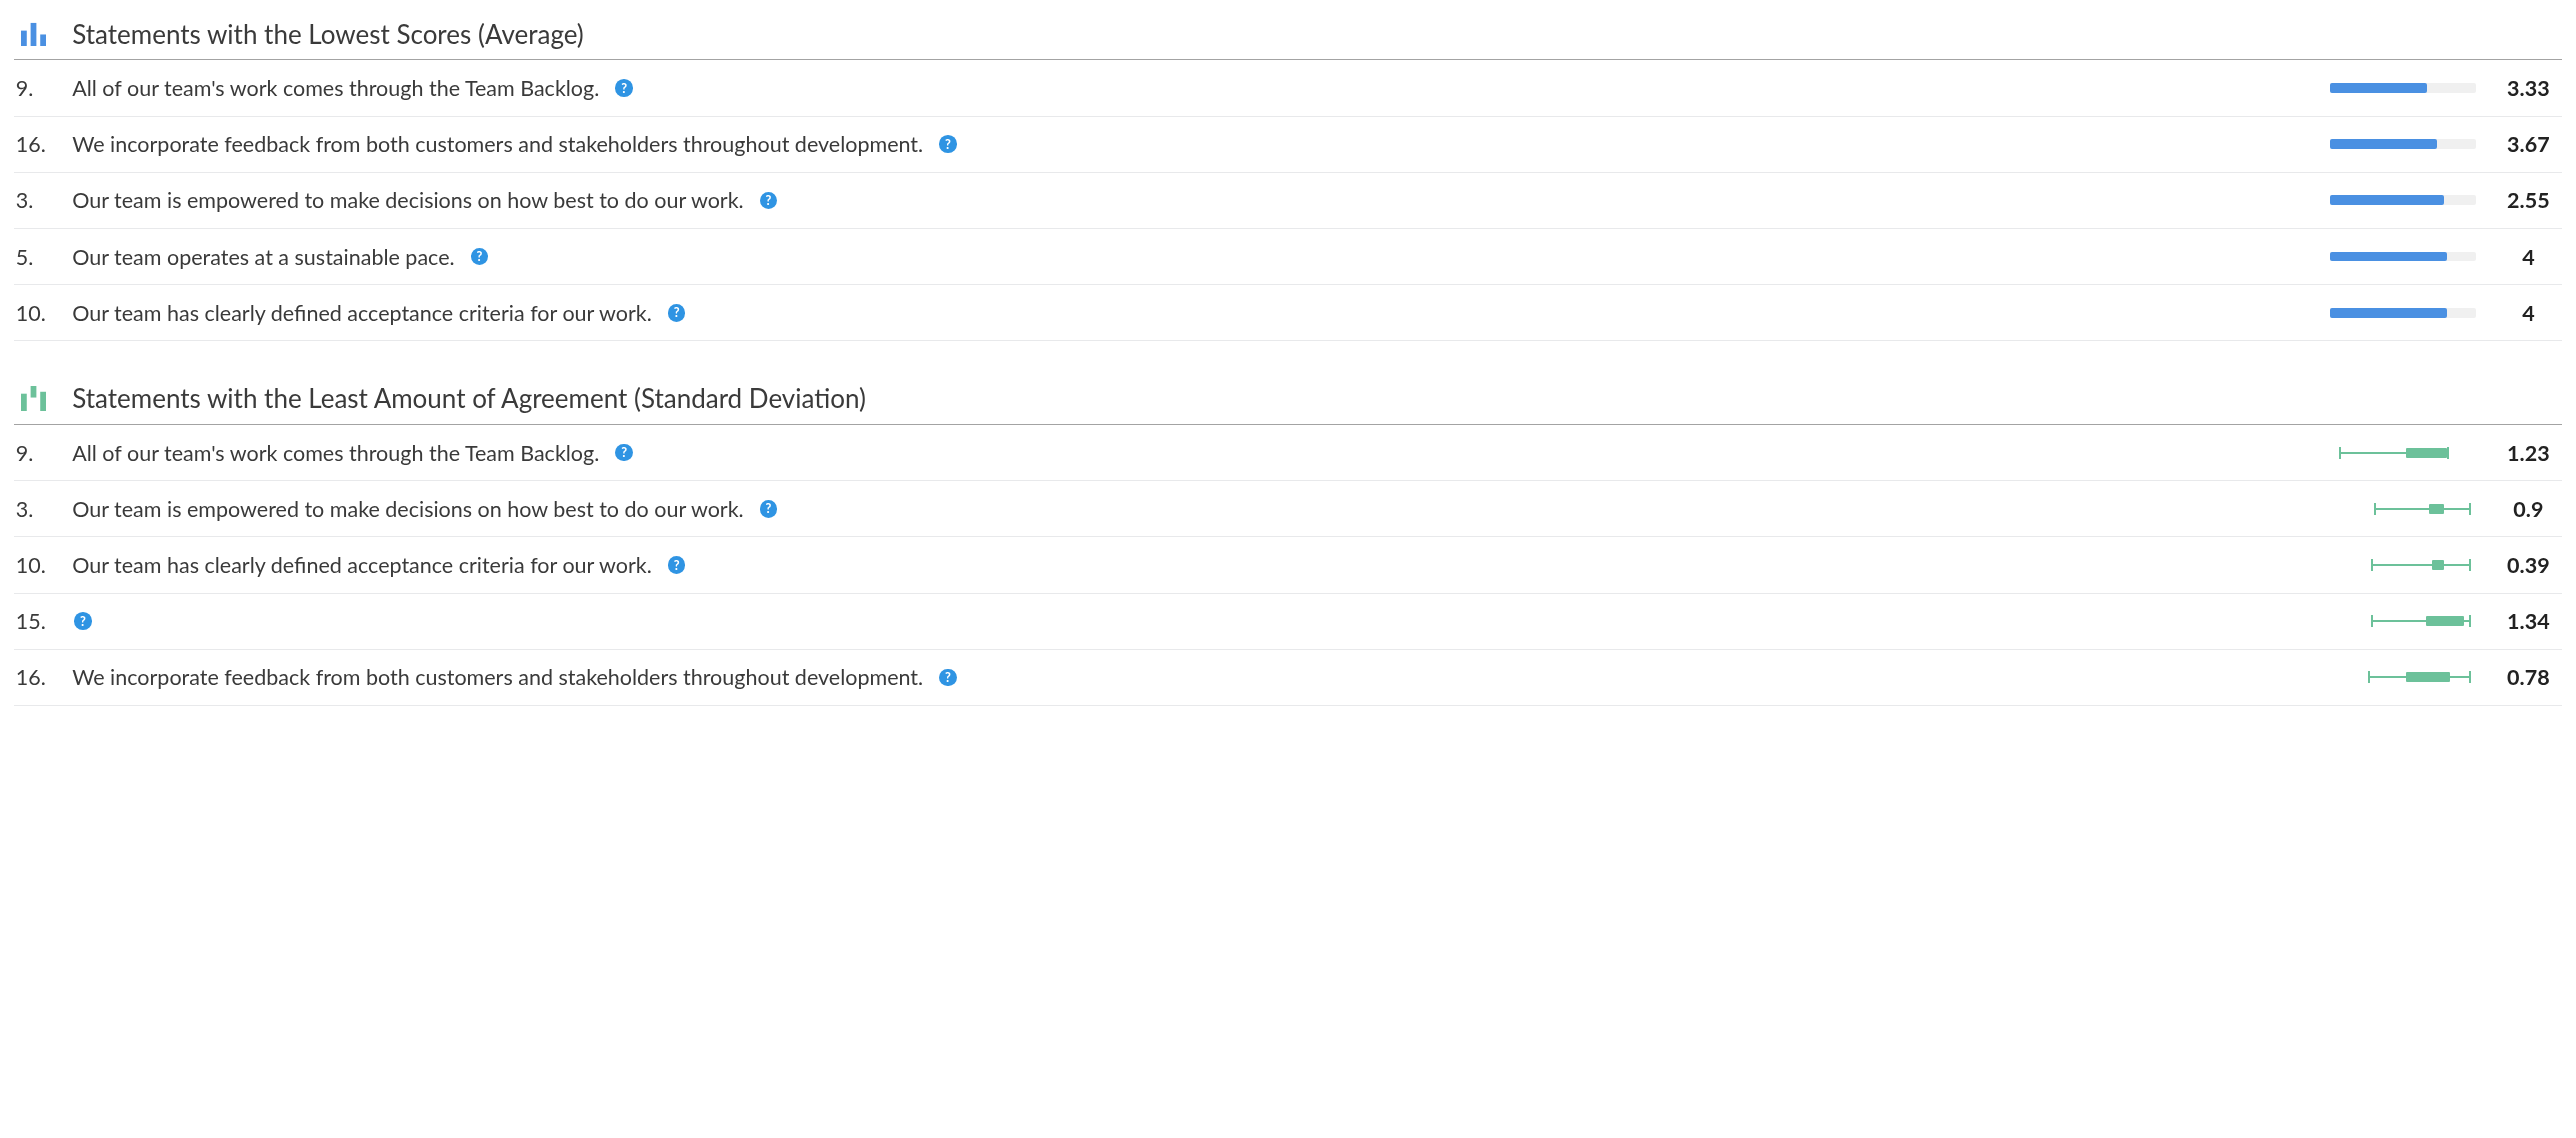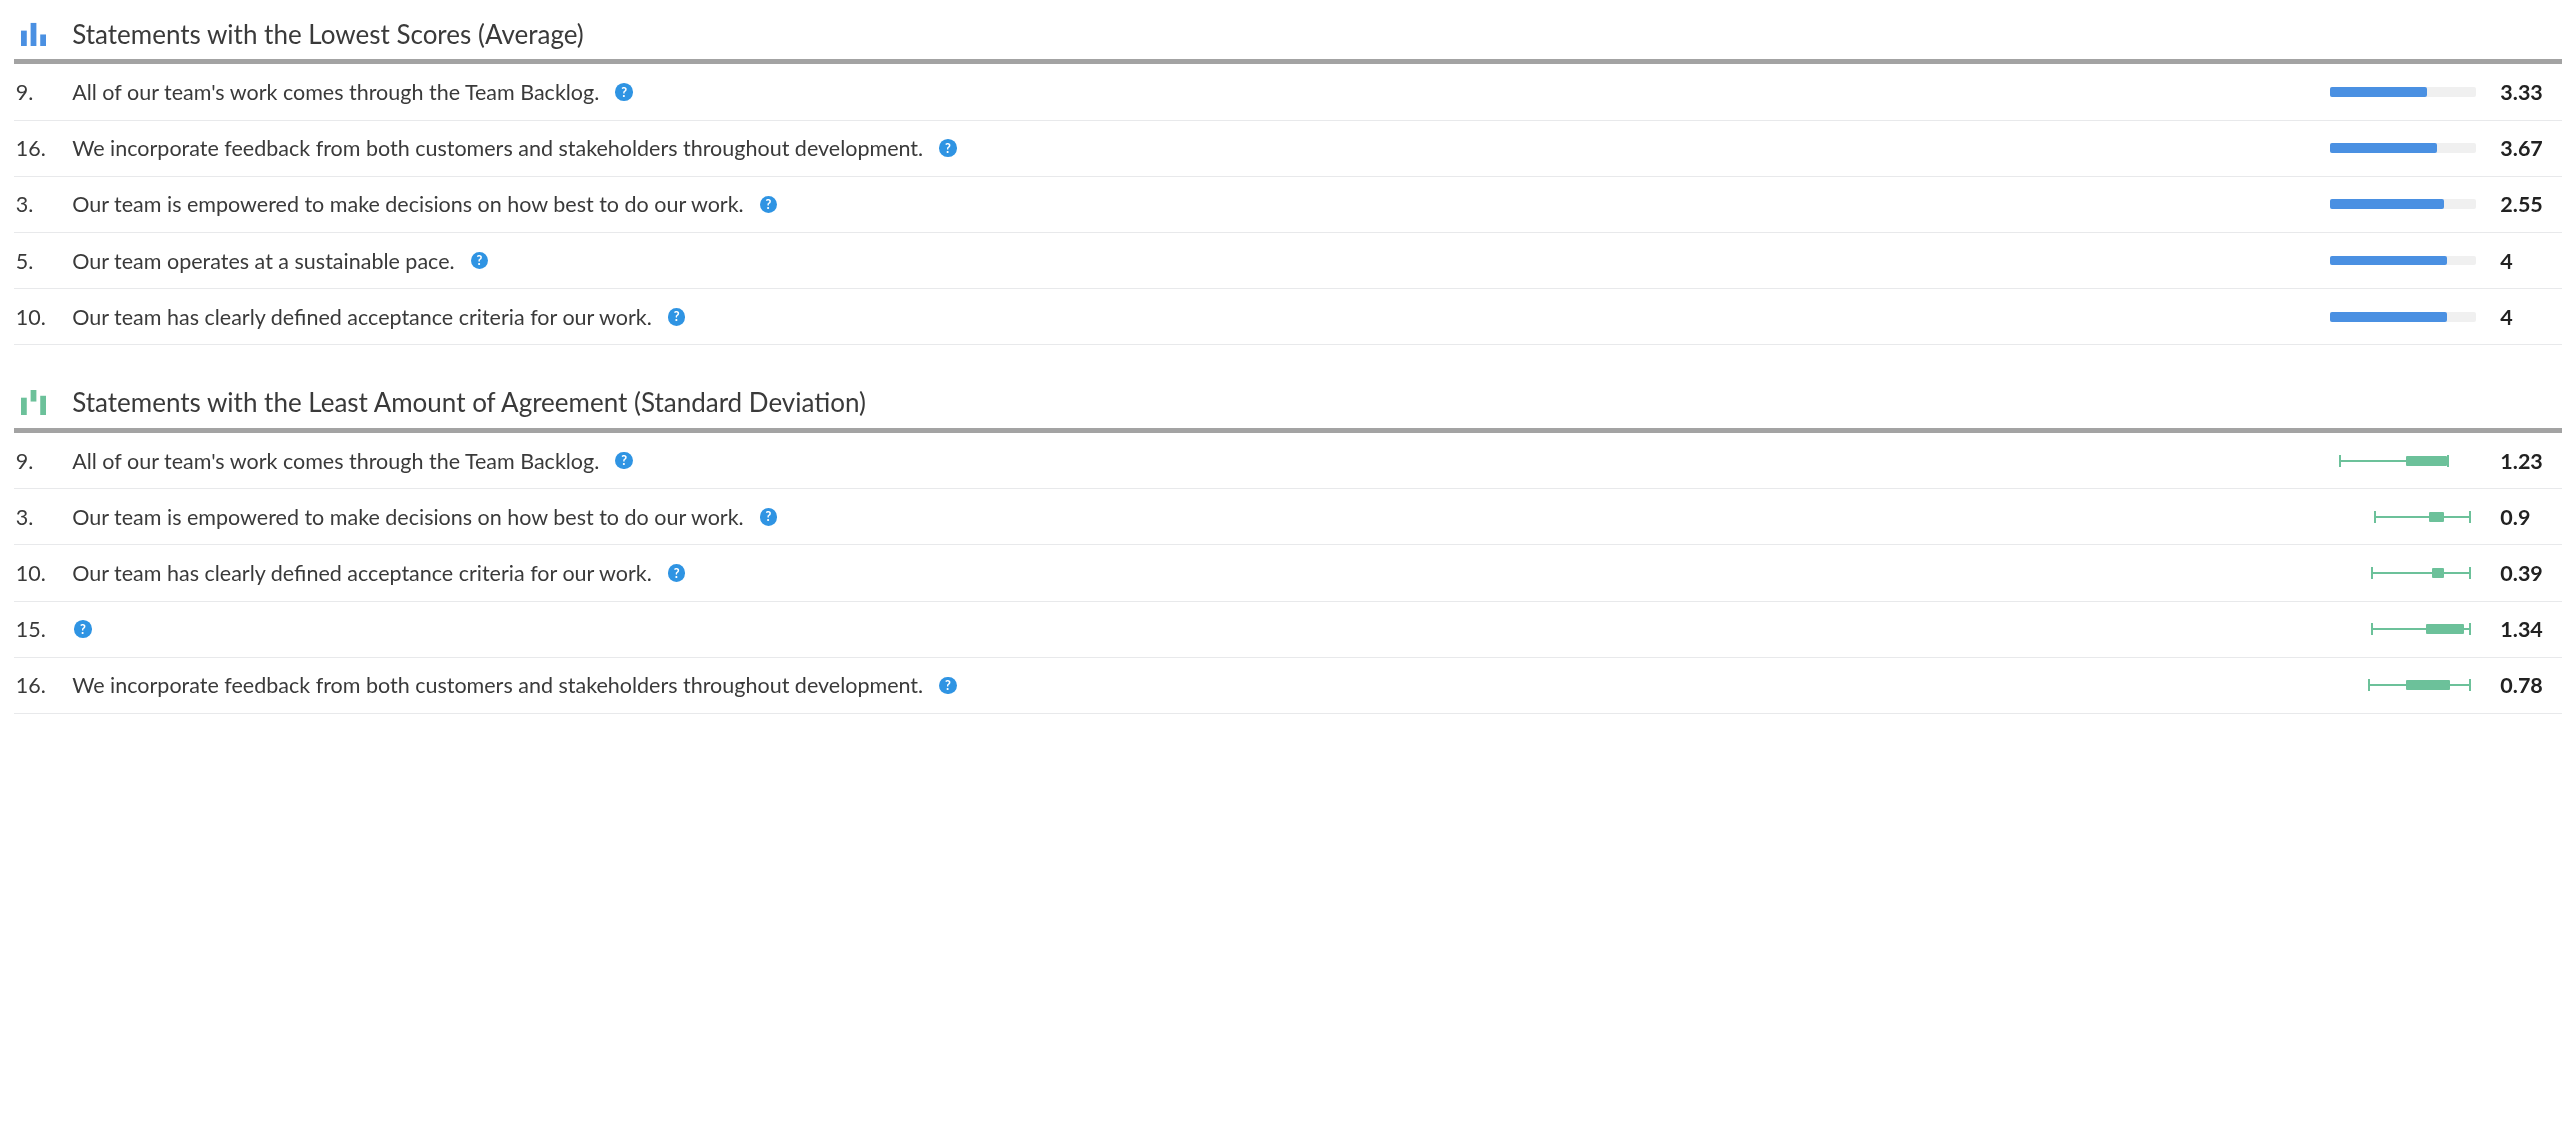--- a/index.html
+++ b/index.html
@@ -10,21 +10,21 @@
     color: #333;
     background: #fff;
     font-size: 21.5px;
   }
   .section { margin-bottom: 35px; }
   .section-header {
     display: flex;
     align-items: center;
     gap: 19.5px;
     padding: 5.9px 0 9.8px 0;
-    border-bottom: 5px solid #a3a3a3;
+    border-bottom: 1px solid #a3a3a3;
   }
   .section-header .icon-slot {
     width: 39px;
     display: flex;
     justify-content: center;
     align-items: center;
   }
   .section-title {
     font-size: 26px;
     font-weight: 400;
@@ -71,21 +71,21 @@
   }
   .viz-col {
     width: 156px;
     flex-shrink: 0;
     display: flex;
     align-items: center;
     justify-content: center;
   }
   .score-col {
     width: 62px;
-    text-align: left;
+    text-align: center;
     font-size: 21.5px;
     font-weight: 700;
     color: #222;
     flex-shrink: 0;
     padding-right: 5.9px;
   }
   
   .bar-track {
     position: relative;
     width: 146px;

